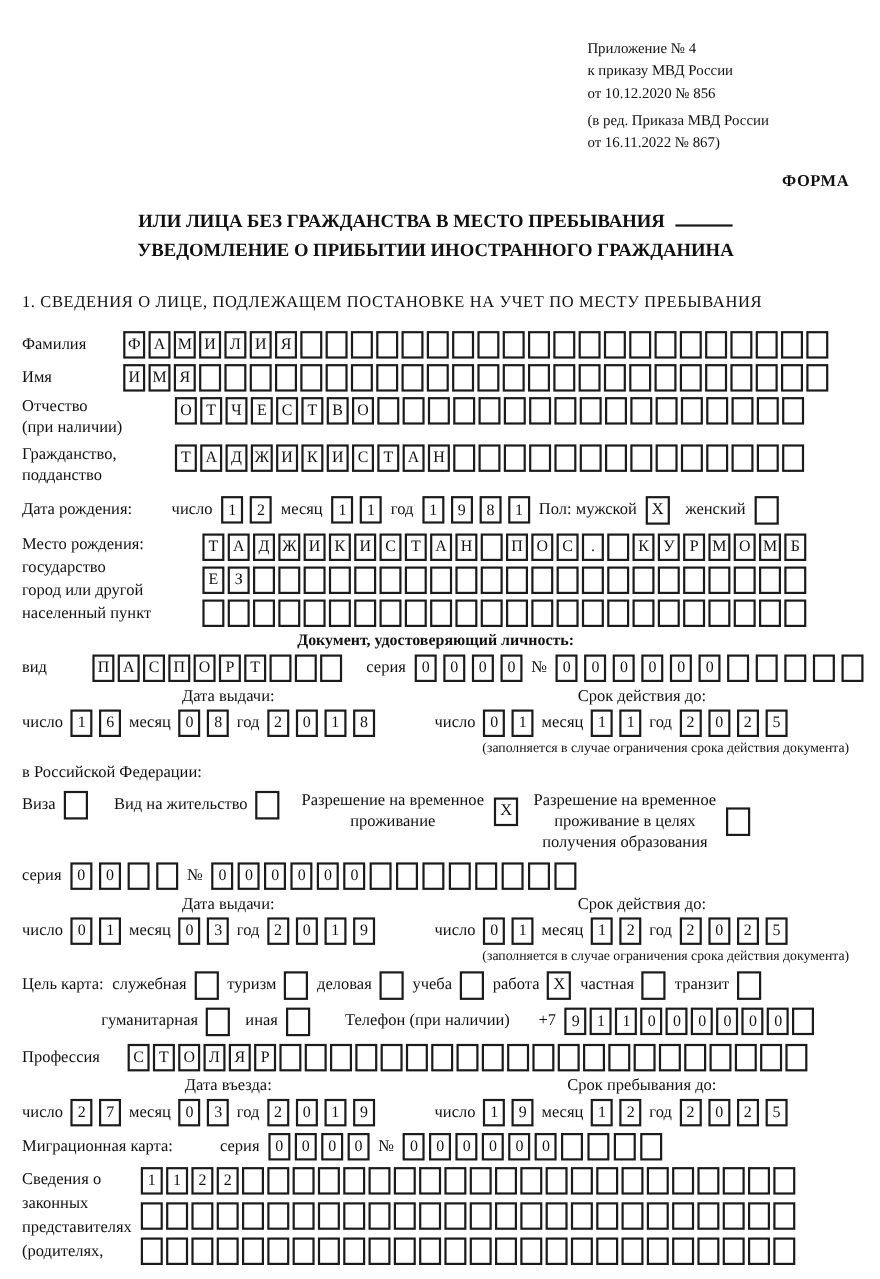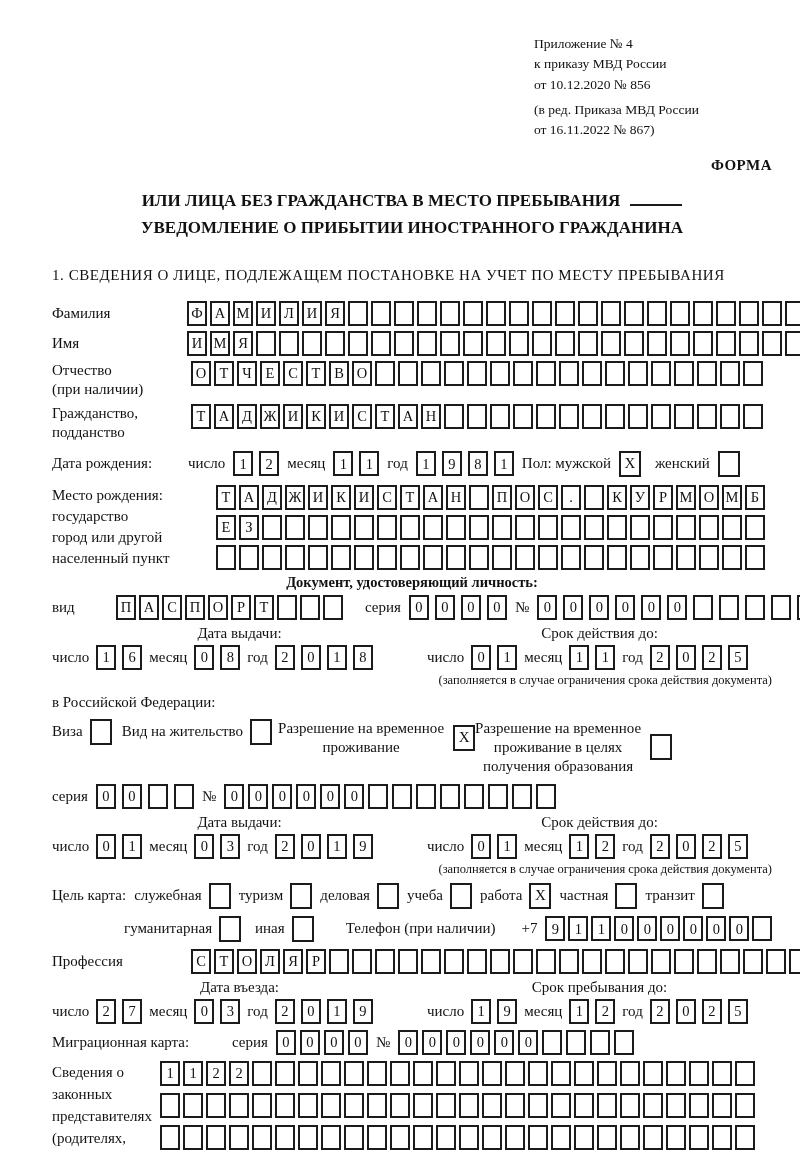--- a/index.html
+++ b/index.html
@@ -1,36 +1,36 @@
 <!DOCTYPE html>
 <html><head>
 <meta charset="utf-8">
 <style>
   * { margin:0; padding:0; box-sizing:border-box; }
   body { background:#888; }
   .page {
     width:800px; height:1163px; background:#ffffff; color:#111;
     font-family:"Liberation Serif", serif; font-size:15px;
-    padding:34px 28px 0 52px; position:relative; overflow:hidden;
+    padding:34px 28px 0 20px; position:relative; overflow:hidden;
     margin:0 auto;
   }
   
   .cells { display:flex; gap:3px; flex-wrap:nowrap; }
   .cell {
     flex:0 0 auto; width:20px; height:25px; border:2px solid #1b1b1b;
     display:flex; align-items:center; justify-content:center;
     font-size:14.5px; line-height:1; background:#fff;
   }
   .dcells { display:flex; gap:6px; }
   .checkbox {
     flex:0 0 auto; width:22px; height:26px; border:2px solid #1b1b1b;
     display:flex; align-items:center; justify-content:center;
     font-size:15px; background:#fff;
   }
-  .row { display:flex; align-items:center; margin-bottom:5px;gap:43px; }
+  .row { display:flex; align-items:center; margin-bottom:5px; }
   .row-top { display:flex; align-items:flex-start; margin-bottom:5px; }
   .lbl { flex:0 0 auto; }
   .hdr-block { width:238px; margin-left:auto; font-size:13.5px; line-height:1.5; }
   .hdr-block .grp2 { margin-top:5px; }
   .form-word { text-align:right; font-weight:bold; font-size:15px; margin-top:17px; letter-spacing:0.5px; }
   .title { text-align:center; font-weight:bold; font-size:17px; line-height:1.55; margin-top:14px; }
   .blank-line { display:inline-block; width:52px; border-bottom:2px solid #1b1b1b; height:14px; margin-left:10px; }
   .sec-heading { font-weight:normal; font-size:15px; letter-spacing:0.55px; margin-top:26px; margin-bottom:17px; white-space:nowrap; }
   .lbl2 { line-height:19px; }
   .doc-heading { text-align:center; font-weight:bold; font-size:14.5px; margin:2px 0 4px 0; }
@@ -38,21 +38,21 @@
   .dates-col { display:flex; flex-direction:column; }
   .dates-col.left { width:375px; }
   .dates-col.right { flex:1; }
   .dates-title { text-align:center; font-size:15px; margin-bottom:3px; }
   .dates-line { display:flex; align-items:center; gap:7px; }
   .note { font-size:12.5px; text-align:right; margin-top:3px; white-space:nowrap; }
   .intro { margin-bottom:8px; }
   .opt { display:flex; align-items:center; gap:7px; }
   .opt-multiline { display:flex; align-items:center; gap:9px; }
   .opt-label-c { text-align:center; line-height:19px; }
-  .opts-row { display:flex; align-items:flex-start; margin-bottom:8px; }
+  .opts-row { display:flex; align-items:flex-start; gap:14px; margin-bottom:8px; }
   .purpose-line { display:flex; align-items:center; gap:8px; margin-bottom:7px; white-space:nowrap; }
   .nw { white-space:nowrap; }
 </style>
 </head>
 <body>
 
 <div class="page">
 
   <div class="hdr-block">
     <div>Приложение № 4</div>

